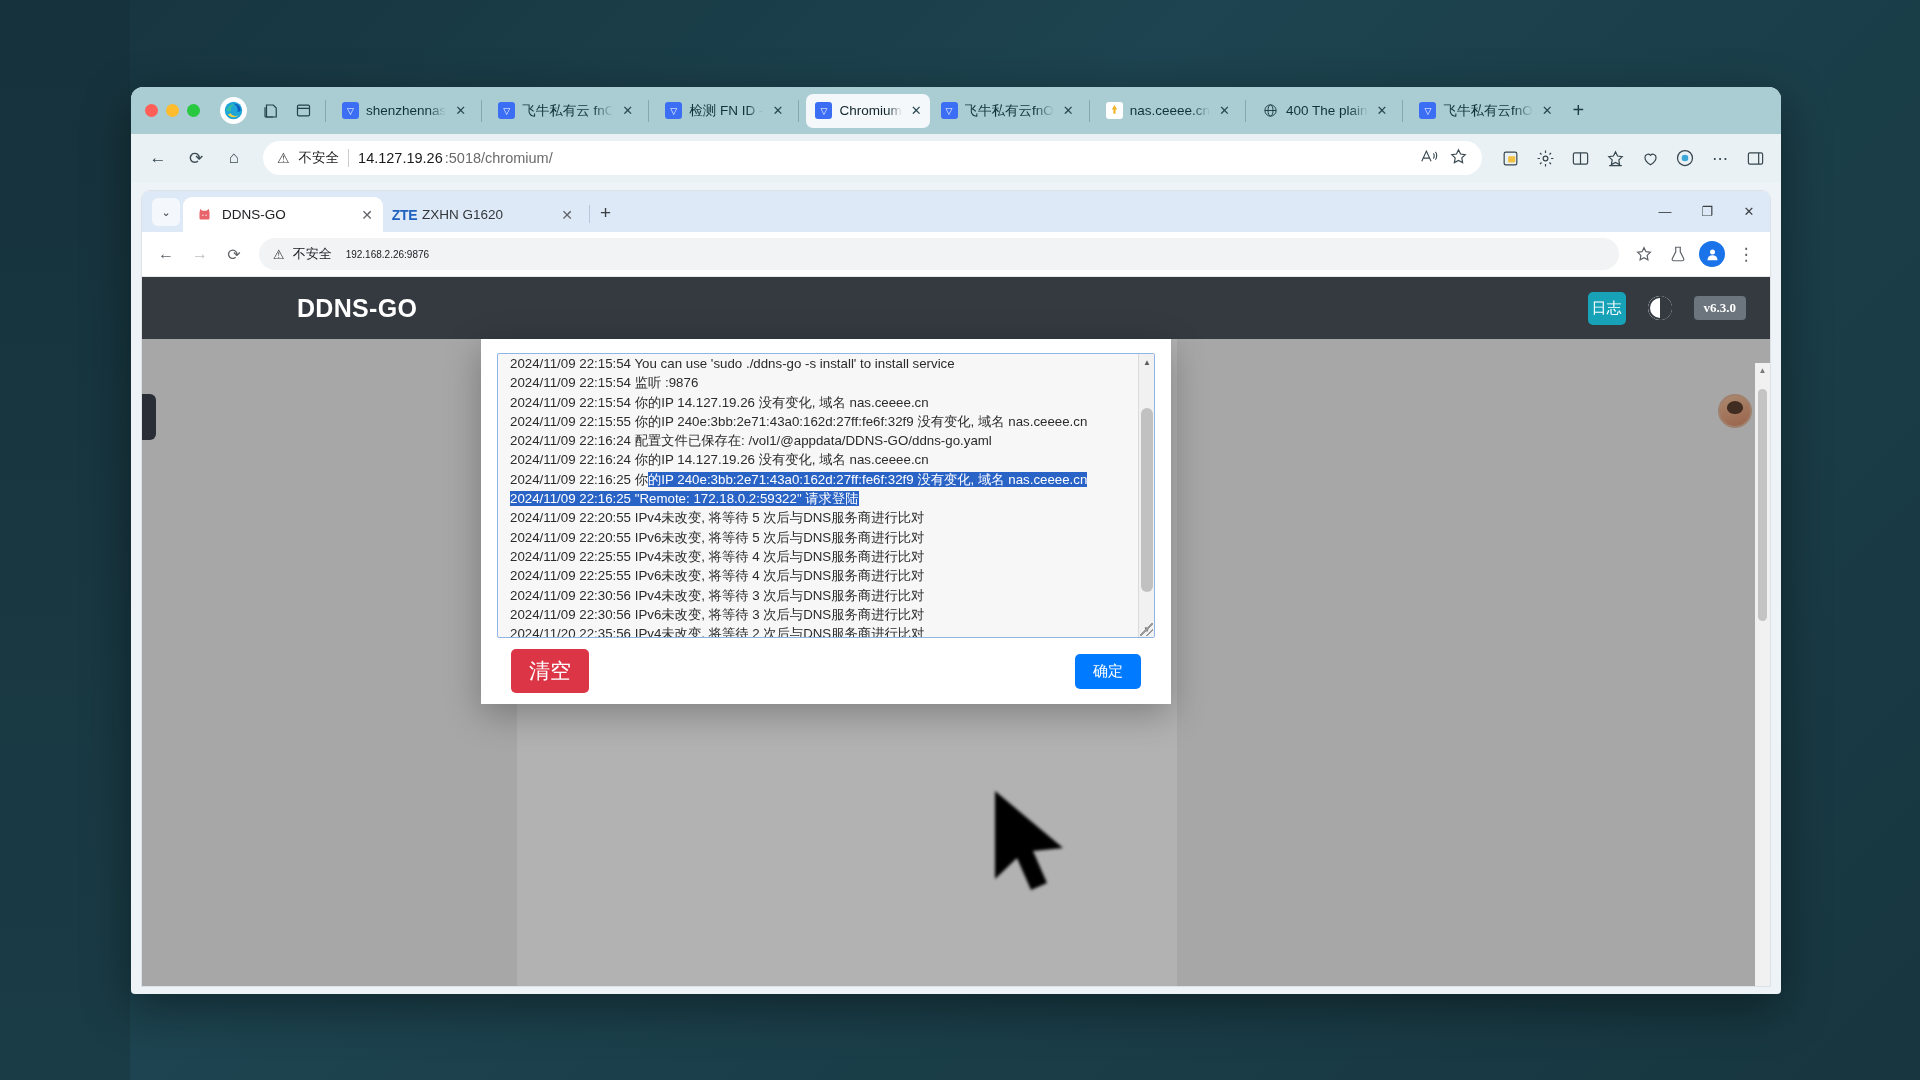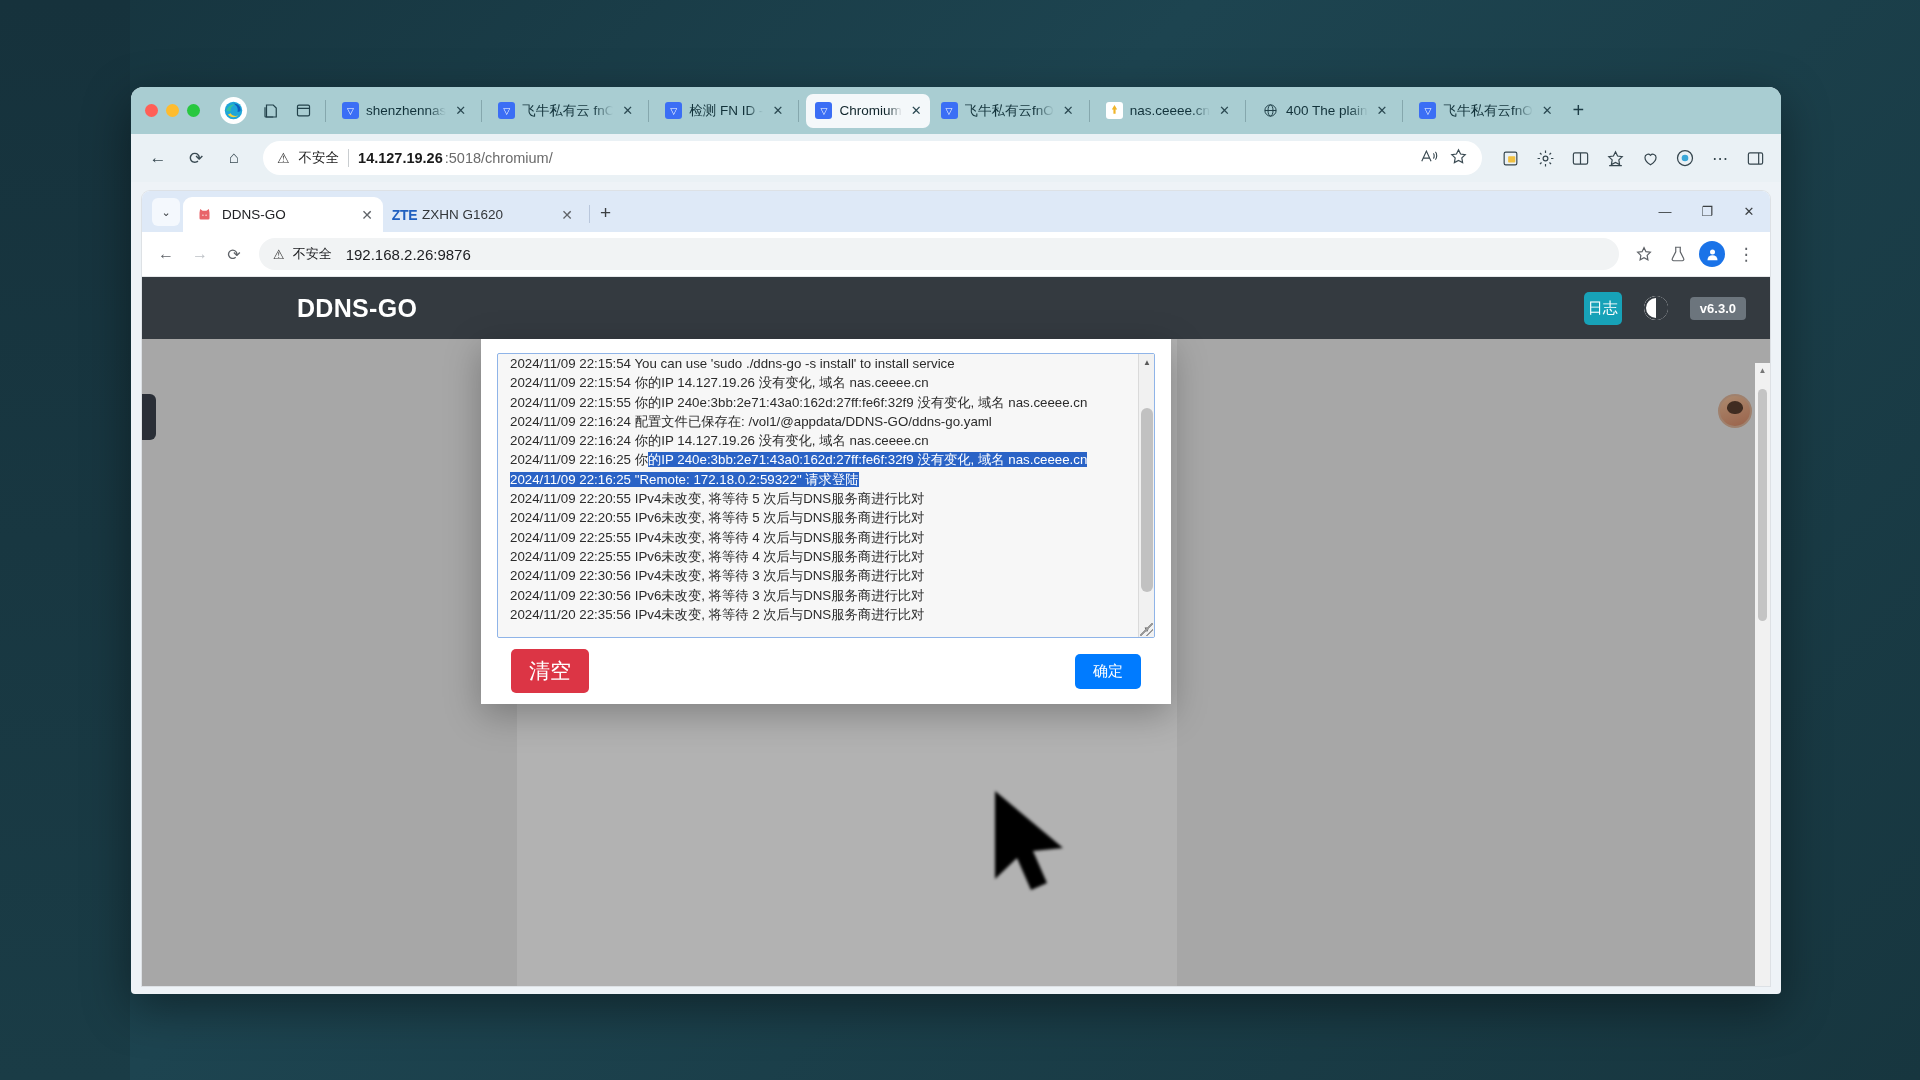--- a/index.html
+++ b/index.html
@@ -100,21 +100,21 @@
     flex: 1; height: 34px; background: #fff;
     border-radius: 17px;
     display: flex; align-items: center;
     padding: 0 14px; gap: 9px;
     margin: 0 8px;
     min-width: 0;
   }
   .warn-tri { color: #333; font-size: 14px; flex: none; }
   .not-secure { font-size: 13.5px; color: #232323; white-space: nowrap; }
   .omni-sep { width: 1px; height: 18px; background: #c9cdd0; flex: none; }
-  .url-host { font-size: 14.5px; color: #1a1a1a; font-weight: 700; }
+  .url-host { font-size: 14.5px; color: #1a1a1a; font-weight: 400; }
   .url-rest { font-size: 14.5px; color: #6b6b6b; }
   .omni-right { margin-left: auto; display: flex; gap: 10px; align-items: center; color: #3a4a52; }
   #outer-toolbar-icons { display: flex; align-items: center; gap: 3px; }
   .ot-icon {
     width: 32px; height: 32px; border-radius: 6px;
     display: flex; align-items: center; justify-content: center;
     color: #36464e; flex: none;
   }
 
   
@@ -165,21 +165,21 @@
     width: 32px; height: 32px; border-radius: 50%;
     display: flex; align-items: center; justify-content: center;
     color: #5f6368; font-size: 16px; flex: none;
   }
   .inav.disabled { color: #bdc1c6; }
   #inner-omnibox {
     flex: 1; height: 32px; background: #f1f3f4; border-radius: 16px;
     display: flex; align-items: center; padding: 0 14px; gap: 8px;
     margin: 0 7px; min-width: 0;
   }
-  .inner-url { font-size: 15px; color: #202124; }
+  .inner-url { font-size: 10px; color: #202124; }
   .inner-warn { font-size: 13px; color: #333; display: flex; align-items: center; gap: 5px; }
   .inner-warn-text { font-size: 13px; color: #202124; }
   .iright { display: flex; align-items: center; gap: 2px; }
   .iricon { width: 32px; height: 32px; display: flex; align-items: center; justify-content: center; color: #5f6368; flex: none; }
   .avatar-ic { width: 26px; height: 26px; border-radius: 50%; background: #1a73e8; display: flex; align-items: center; justify-content: center; color: #fff; font-size: 13px; }
 
   
   #page {
     position: absolute; left: 0; top: 86px;
     width: 1628px; height: 709px;
@@ -209,21 +209,21 @@
     width: 12px; height: 24px; background: #343a40;
     border-radius: 0 12px 12px 0;
   }
   #theme-toggle::before {
     content: ""; position: absolute; inset: 0;
     border-radius: 50%; border: 2px solid #343a40; z-index: 2;
   }
   #version-badge {
     background: #6c757d; color: #fff;
     font-size: 13px; font-weight: 700;
-    padding: 4px 10px; border-radius: 4px;
+    padding: 4px 10px; border-radius: 4px; font-family: Liberation Serif, serif;
   }
 
   
   #page-body { position: relative; height: 647px; background: #f0f0f0; }
   #left-tab-handle {
     position: absolute; left: 0; top: 55px;
     width: 14px; height: 46px;
     background: #3d4450; border-radius: 0 6px 6px 0;
   }
   #right-avatar {
@@ -646,20 +646,21 @@
             </div>
           </div>
         </div>
 
         <div id="modal-overlay">
           <div id="log-dialog">
 
             <div id="log-textarea">
               <div id="log-lines">
                   <div class="log-line">2024/11/09 22:15:54 You can use 'sudo ./ddns-go -s install' to install service</div>
+                  <div class="log-line">2024/11/09 22:15:54 监听 :9876</div>
                   <div class="log-line">2024/11/09 22:15:54 你的IP 14.127.19.26 没有变化, 域名 nas.ceeee.cn</div>
                   <div class="log-line">2024/11/09 22:15:55 你的IP 240e:3bb:2e71:43a0:162d:27ff:fe6f:32f9 没有变化, 域名 nas.ceeee.cn</div>
                   <div class="log-line">2024/11/09 22:16:24 配置文件已保存在: /vol1/@appdata/DDNS-GO/ddns-go.yaml</div>
                   <div class="log-line">2024/11/09 22:16:24 你的IP 14.127.19.26 没有变化, 域名 nas.ceeee.cn</div>
                   <div class="log-line"><span>2024/11/09 22:16:25 你</span><span class="sel">的IP 240e:3bb:2e71:43a0:162d:27ff:fe6f:32f9 没有变化, 域名 nas.ceeee.cn</span></div>
                   <div class="log-line"><span class="sel">2024/11/09 22:16:25 "Remote: 172.18.0.2:59322" 请求登陆</span></div>
                   <div class="log-line">2024/11/09 22:20:55 IPv4未改变, 将等待 5 次后与DNS服务商进行比对</div>
                   <div class="log-line">2024/11/09 22:20:55 IPv6未改变, 将等待 5 次后与DNS服务商进行比对</div>
                   <div class="log-line">2024/11/09 22:25:55 IPv4未改变, 将等待 4 次后与DNS服务商进行比对</div>
                   <div class="log-line">2024/11/09 22:25:55 IPv6未改变, 将等待 4 次后与DNS服务商进行比对</div>

